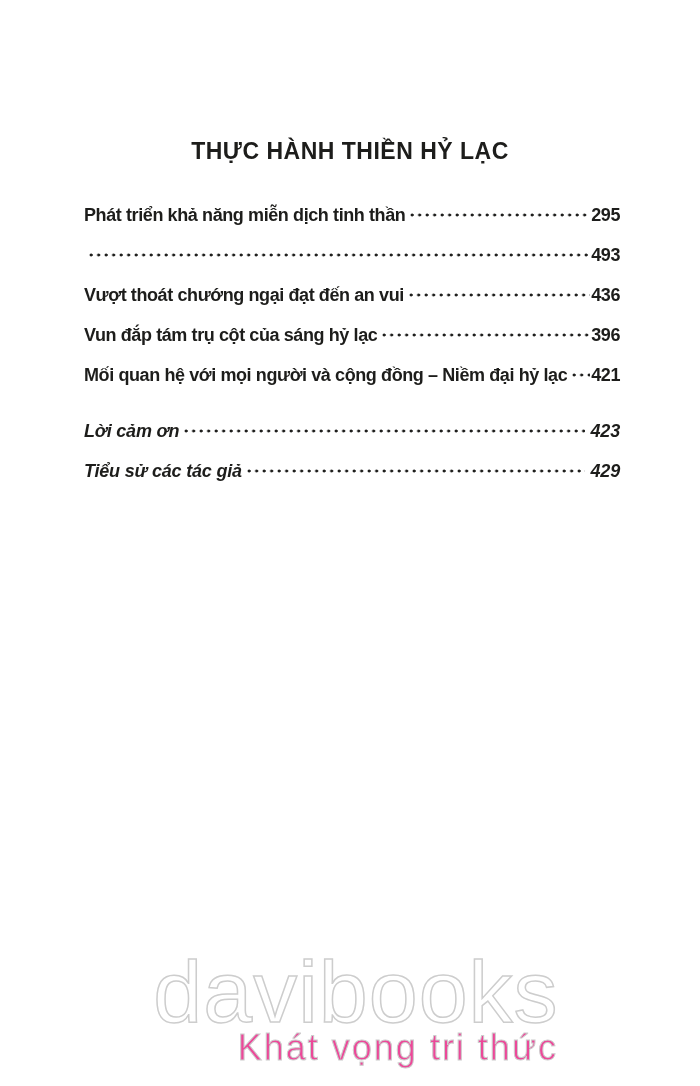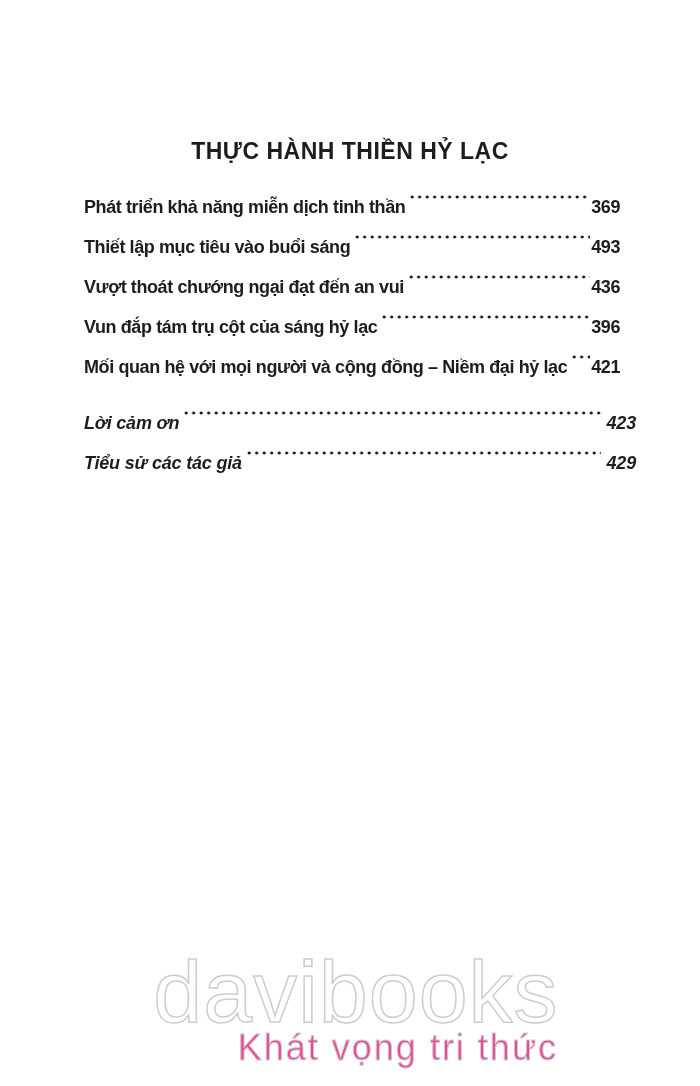--- a/index.html
+++ b/index.html
@@ -23,21 +23,21 @@
     line-height: 26px;
     font-weight: 700;
     letter-spacing: 0.5px;
     color: #1d1d1b;
   }
   .toc {
     margin: 31px 80px 0 84px;
   }
   .toc-row {
     display: flex;
-    align-items: flex-start;
+    align-items: center;
     height: 40px;
     font-size: 18px;
     line-height: 24px;
     font-weight: 700;
     letter-spacing: -0.4px;
     white-space: nowrap;
   }
   .toc-row .title {
     flex: 0 1 auto;
     overflow: hidden;
@@ -49,21 +49,21 @@
     margin: 0 1px 0 5px;
     background-image: radial-gradient(circle at 2px 2px, #1d1d1b 1.35px, transparent 1.7px);
     background-size: 7.5px 4px;
     background-repeat: repeat-x;
     background-position: left center;
   }
   .pagenum {
     flex: 0 0 auto;
   }
   .back-matter {
-    margin: 16px 64px 0 84px;
+    margin: 16px 80px 0 84px;
   }
   .back-matter .toc-row {
     font-style: italic;
     letter-spacing: -0.2px;
   }
   .back-matter .leader {
     margin-right: 6px;
   }
   .watermark {
     position: absolute;
@@ -96,24 +96,23 @@
 <body>
 
 <div class="page">
 
   <div class="heading">THỰC HÀNH THIỀN HỶ LẠC</div>
 
   <div class="toc">
       <div class="toc-row">
     <span class="title">Phát triển khả năng miễn dịch tinh thần</span>
     <span class="leader"></span>
-    <span class="pagenum">369</span>
+    <span class="pagenum">295</span>
   </div>
       <div class="toc-row">
-    <span class="title">Thiết lập mục tiêu vào buổi sáng</span>
     <span class="leader"></span>
     <span class="pagenum">493</span>
   </div>
       <div class="toc-row">
     <span class="title">Vượt thoát chướng ngại đạt đến an vui</span>
     <span class="leader"></span>
     <span class="pagenum">436</span>
   </div>
       <div class="toc-row">
     <span class="title">Vun đắp tám trụ cột của sáng hỷ lạc</span>

